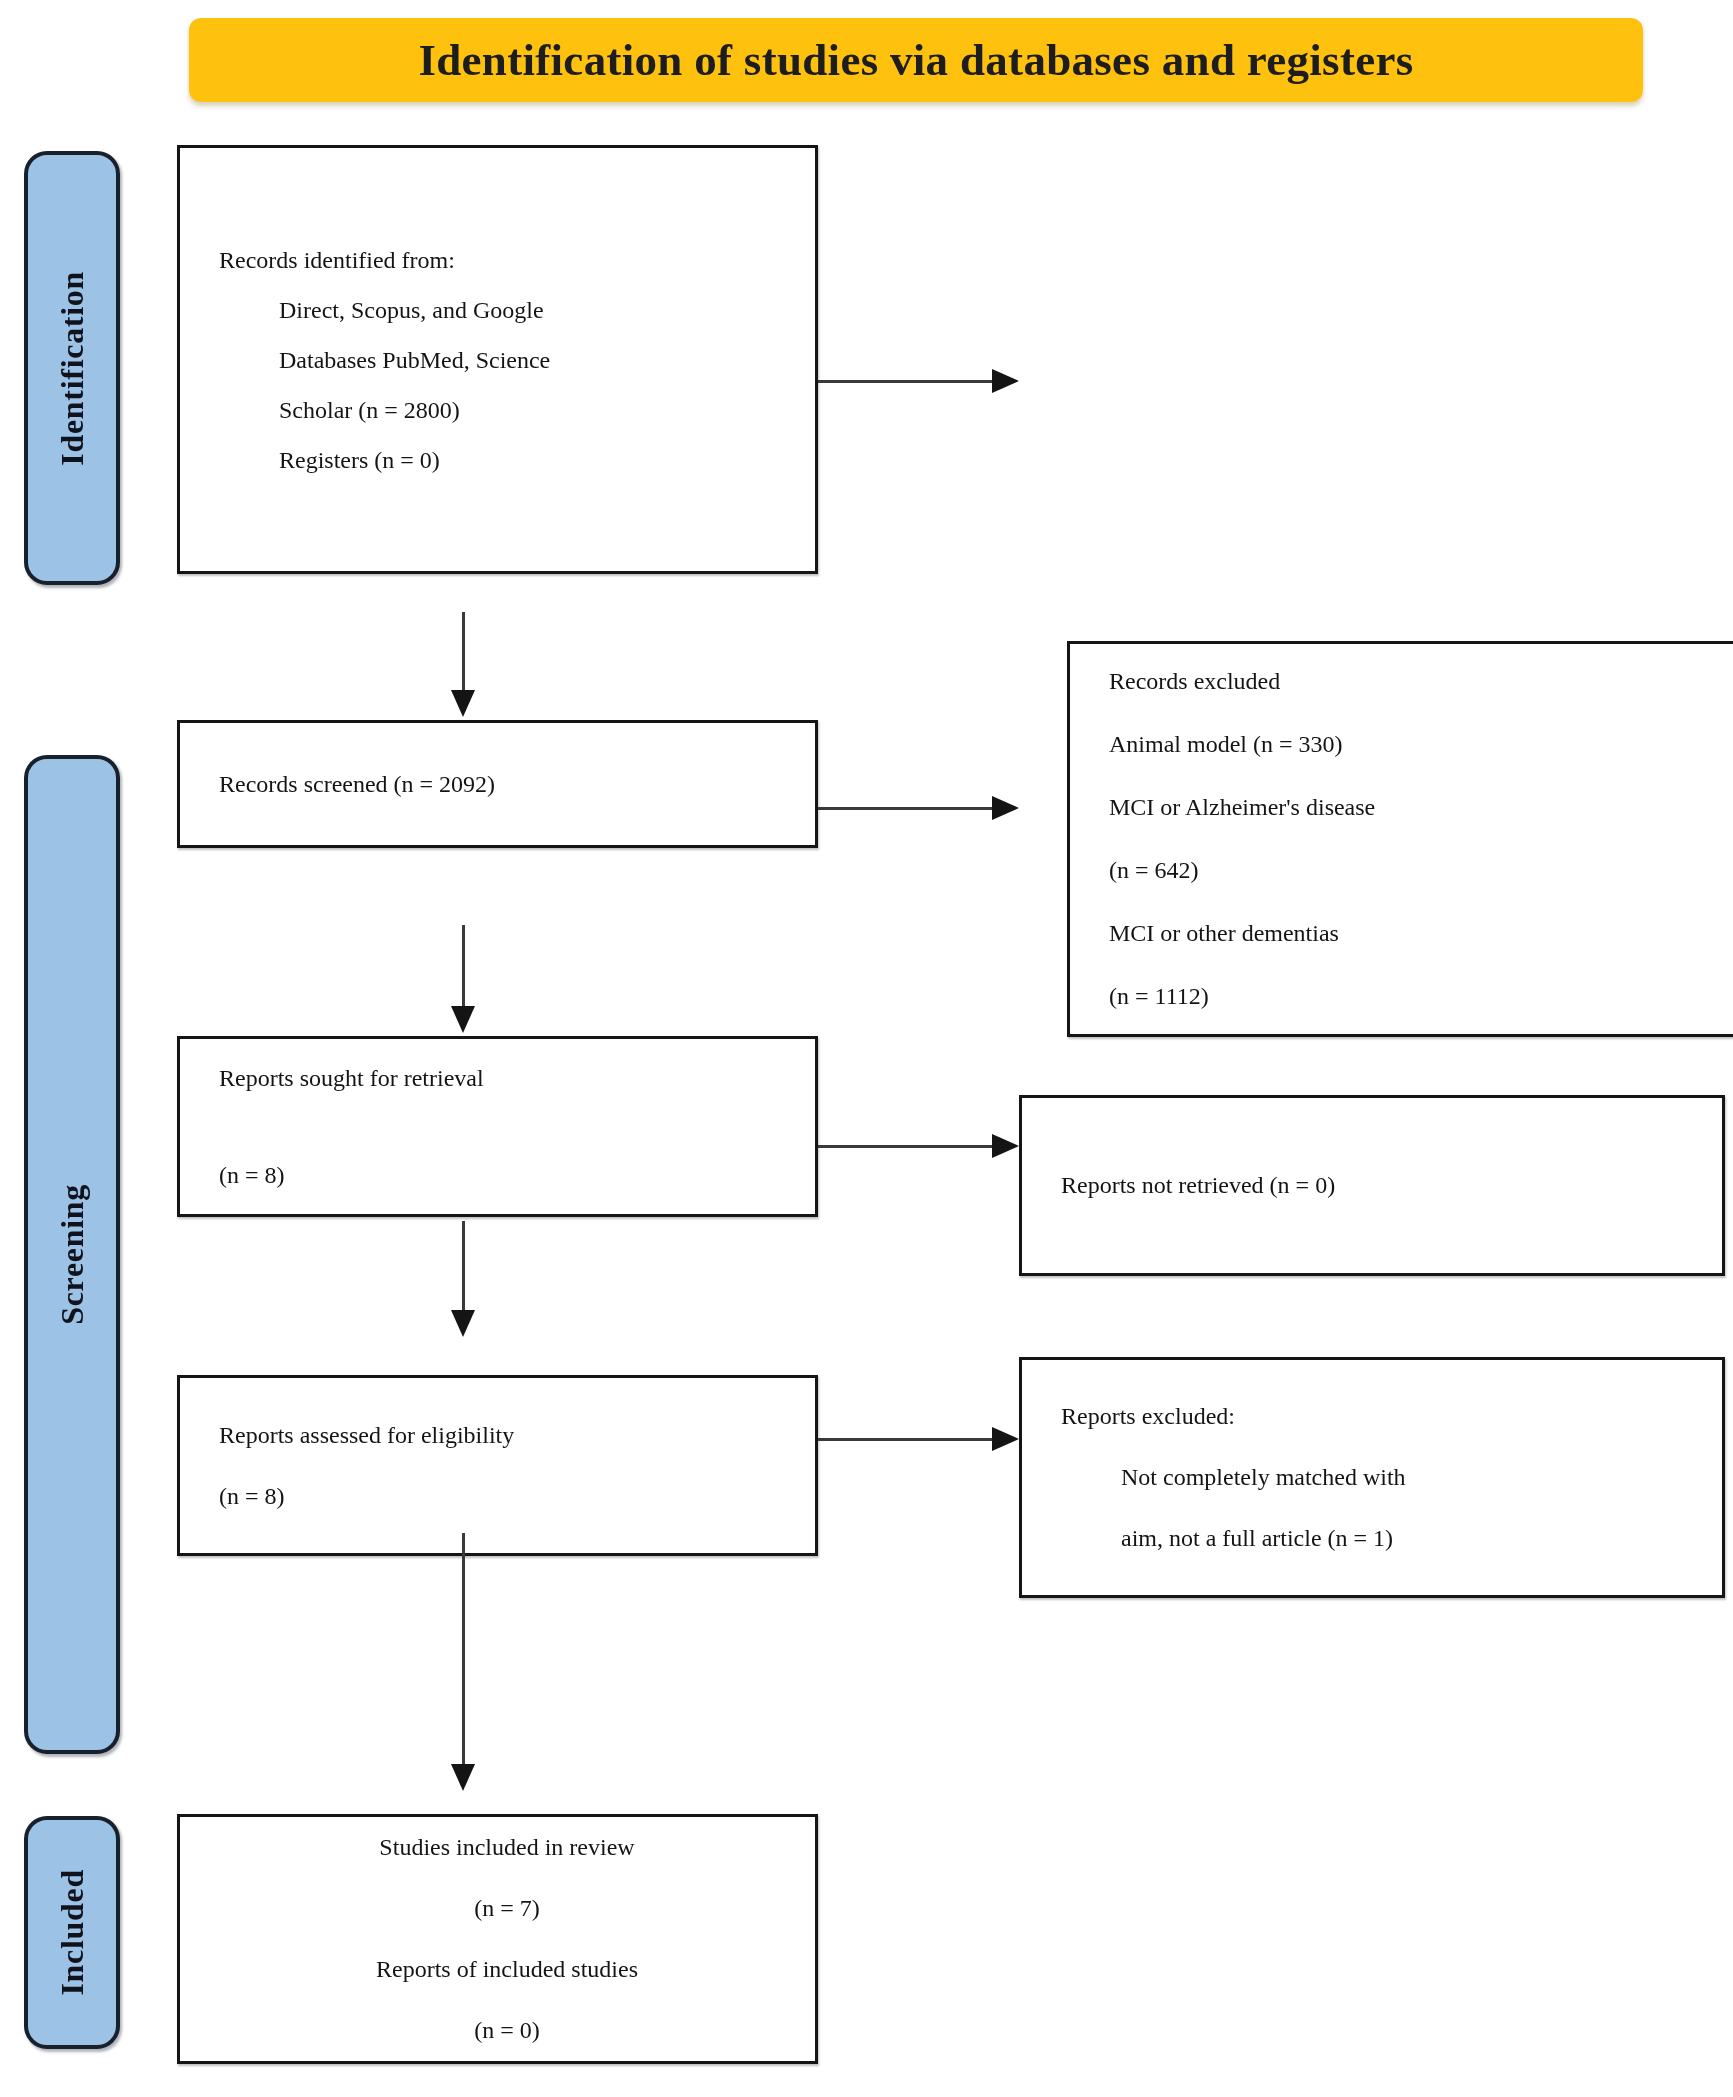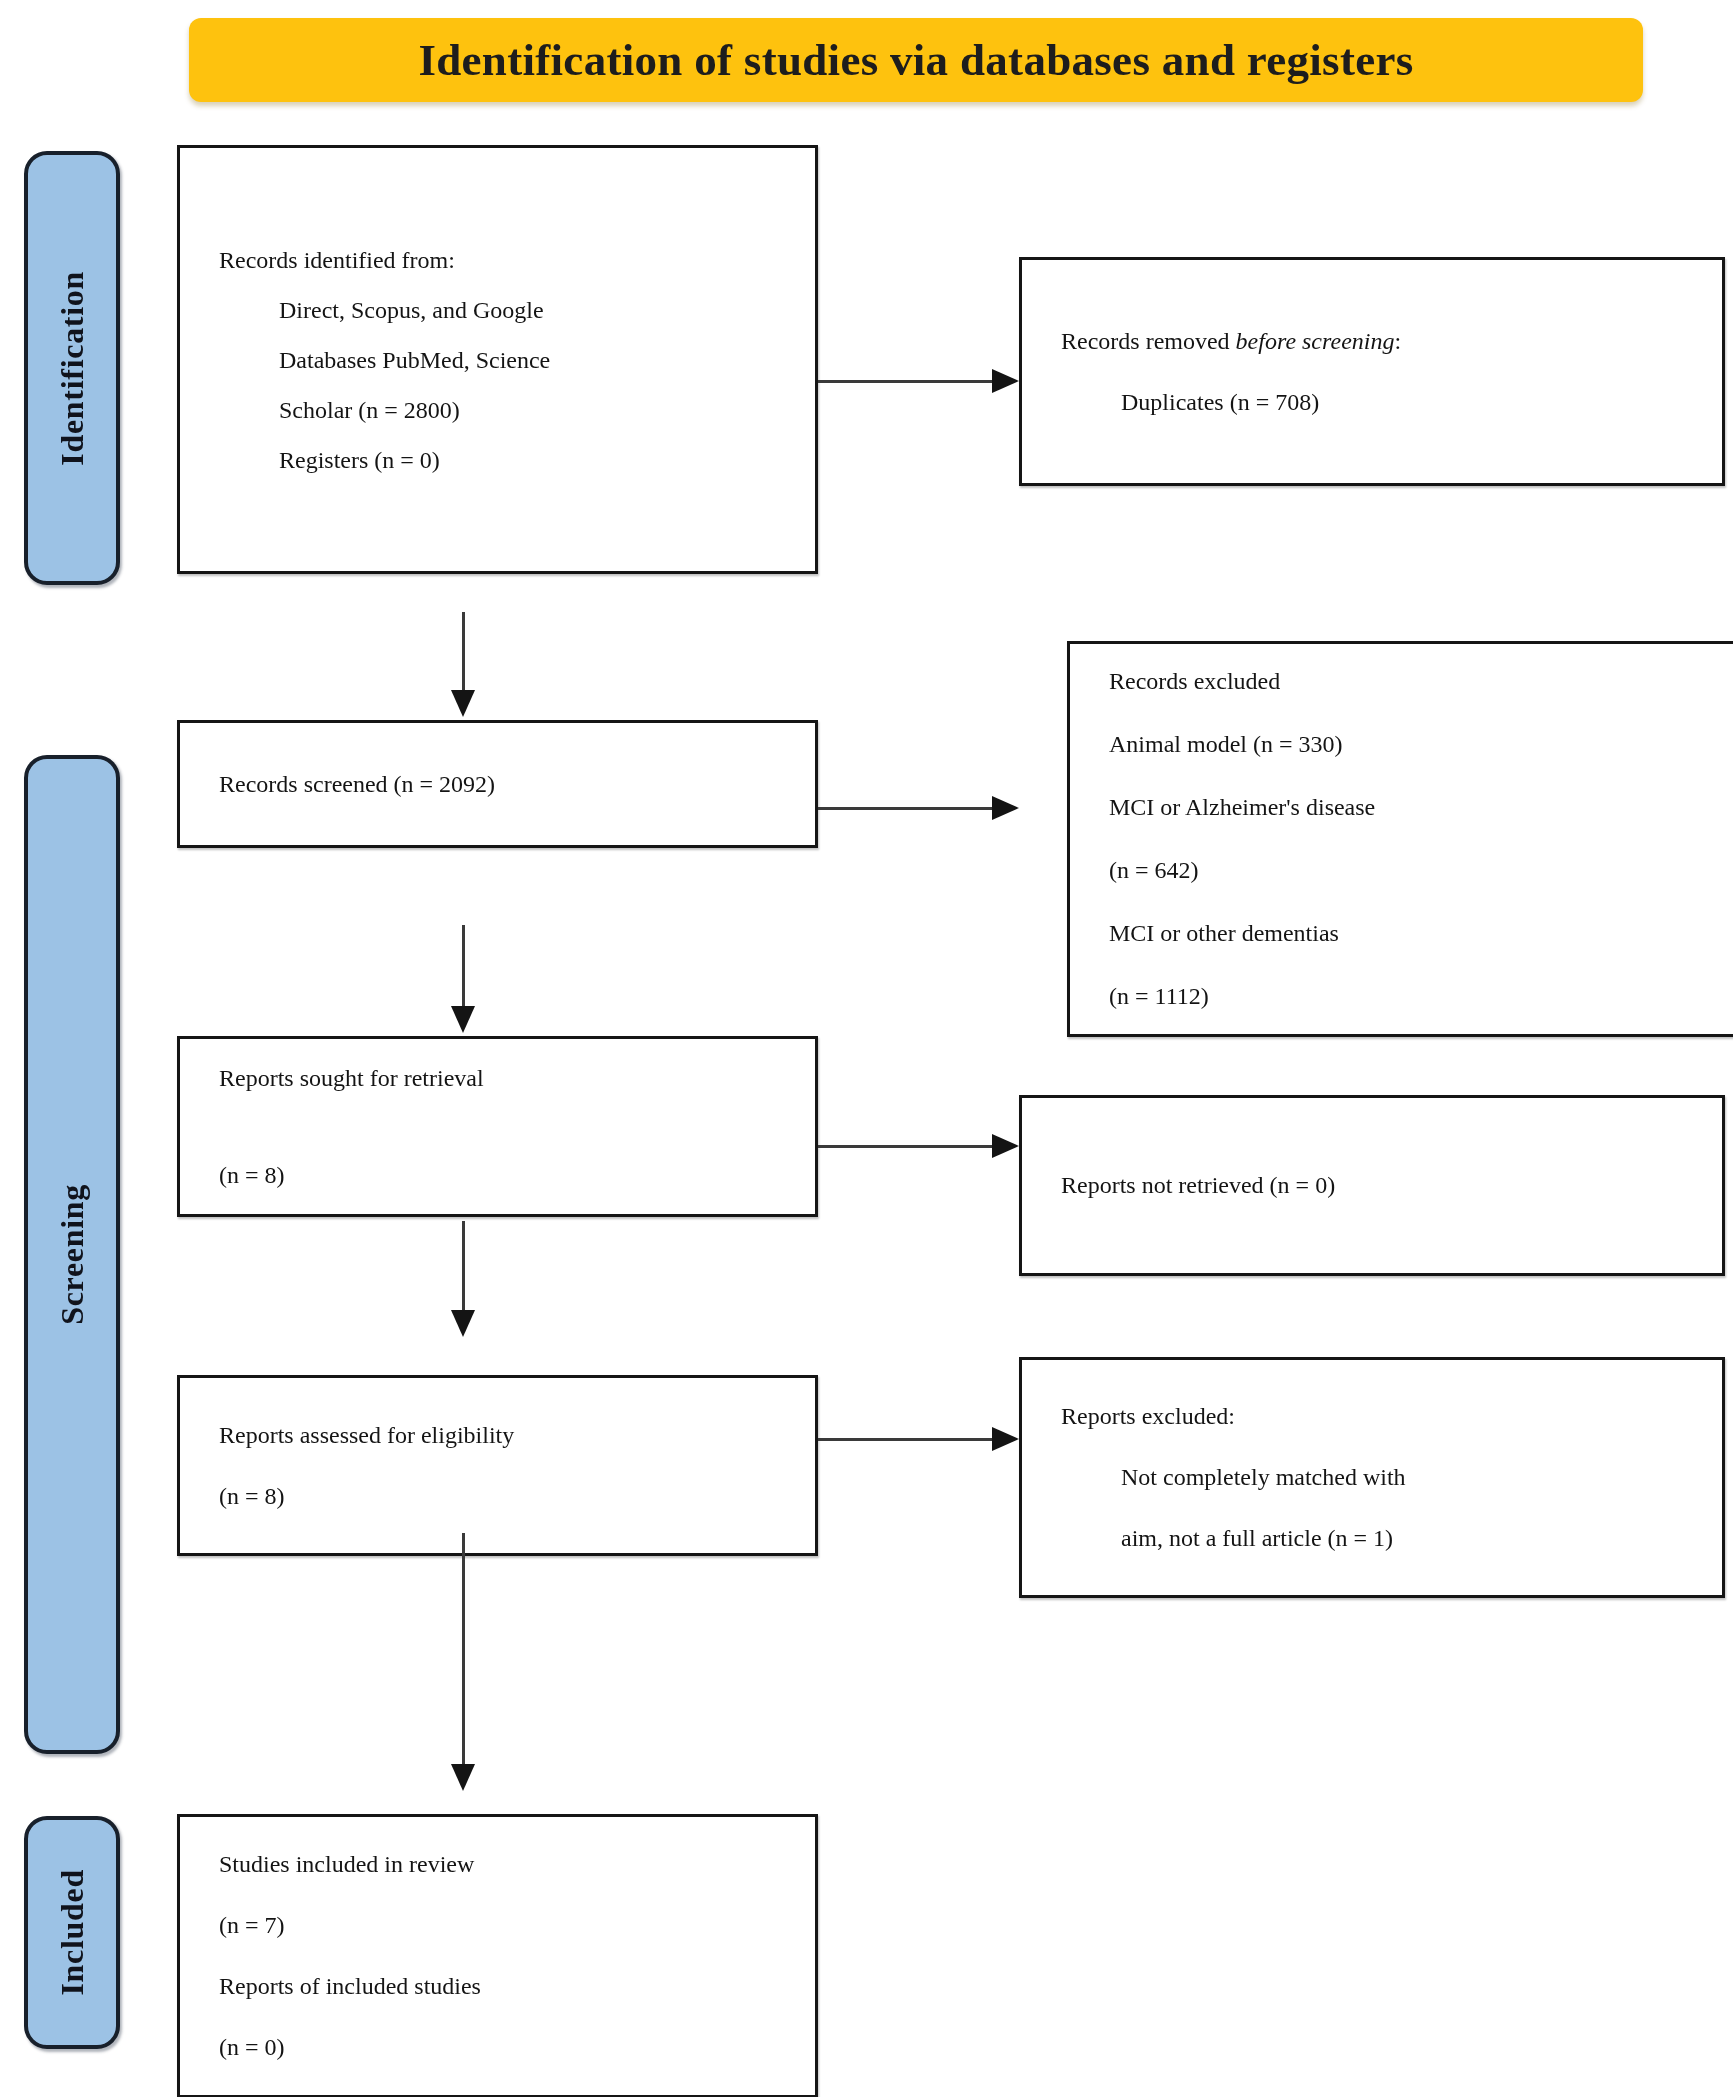--- a/index.html
+++ b/index.html
@@ -77,21 +77,21 @@
   .box .indent { padding-left: 60px; }
   .lh-sm { line-height: 50px; }
   .lh-lg { line-height: 63px; }
 
   
   .box-left  { left: 177px;  width: 641px; }
   #box-records-identified { top: 145px;  height: 429px; }
   #box-records-screened   { top: 720px; height: 128px; }
   #box-reports-sought     { top: 1036px; height: 181px; gap: 36px; }
   #box-reports-assessed   { top: 1341px; height: 181px; margin-top: 34px; }
-  #box-studies-included   { top: 1814px; height: 284px; }
+  #box-studies-included   { top: 1814px; height: 250px; text-align: center; }
 
   
   .box-right { left: 1019px; width: 706px; }
   #box-records-removed       { top: 257px;  height: 229px; }
   #box-records-excluded      { top: 641px;  height: 396px; margin-left: 48px; }
   #box-reports-not-retrieved { top: 1095px; height: 181px; }
   #box-reports-excluded      { top: 1357px; height: 241px; }
 
   
   .arrow {
@@ -170,26 +170,20 @@
     <div class="line">(n = 8)</div>
   </div>
 
   <div class="box box-left" id="box-studies-included">
     <div class="line">Studies included in review</div>
     <div class="line">(n = 7)</div>
     <div class="line">Reports of included studies</div>
     <div class="line">(n = 0)</div>
   </div>
 
-  <div class="box box-right" id="box-records-removed">
-    <div class="line">
-      <span>Records removed </span><em>before screening</em><span>:</span>
-    </div>
-    <div class="line indent">Duplicates (n = 708)</div>
-  </div>
 
   <div class="box box-right lh-lg" id="box-records-excluded">
     <div class="line">Records excluded</div>
     <div class="line">Animal model (n = 330)</div>
     <div class="line">MCI or Alzheimer's disease</div>
     <div class="line">(n = 642)</div>
     <div class="line">MCI or other dementias</div>
     <div class="line">(n = 1112)</div>
   </div>
 

